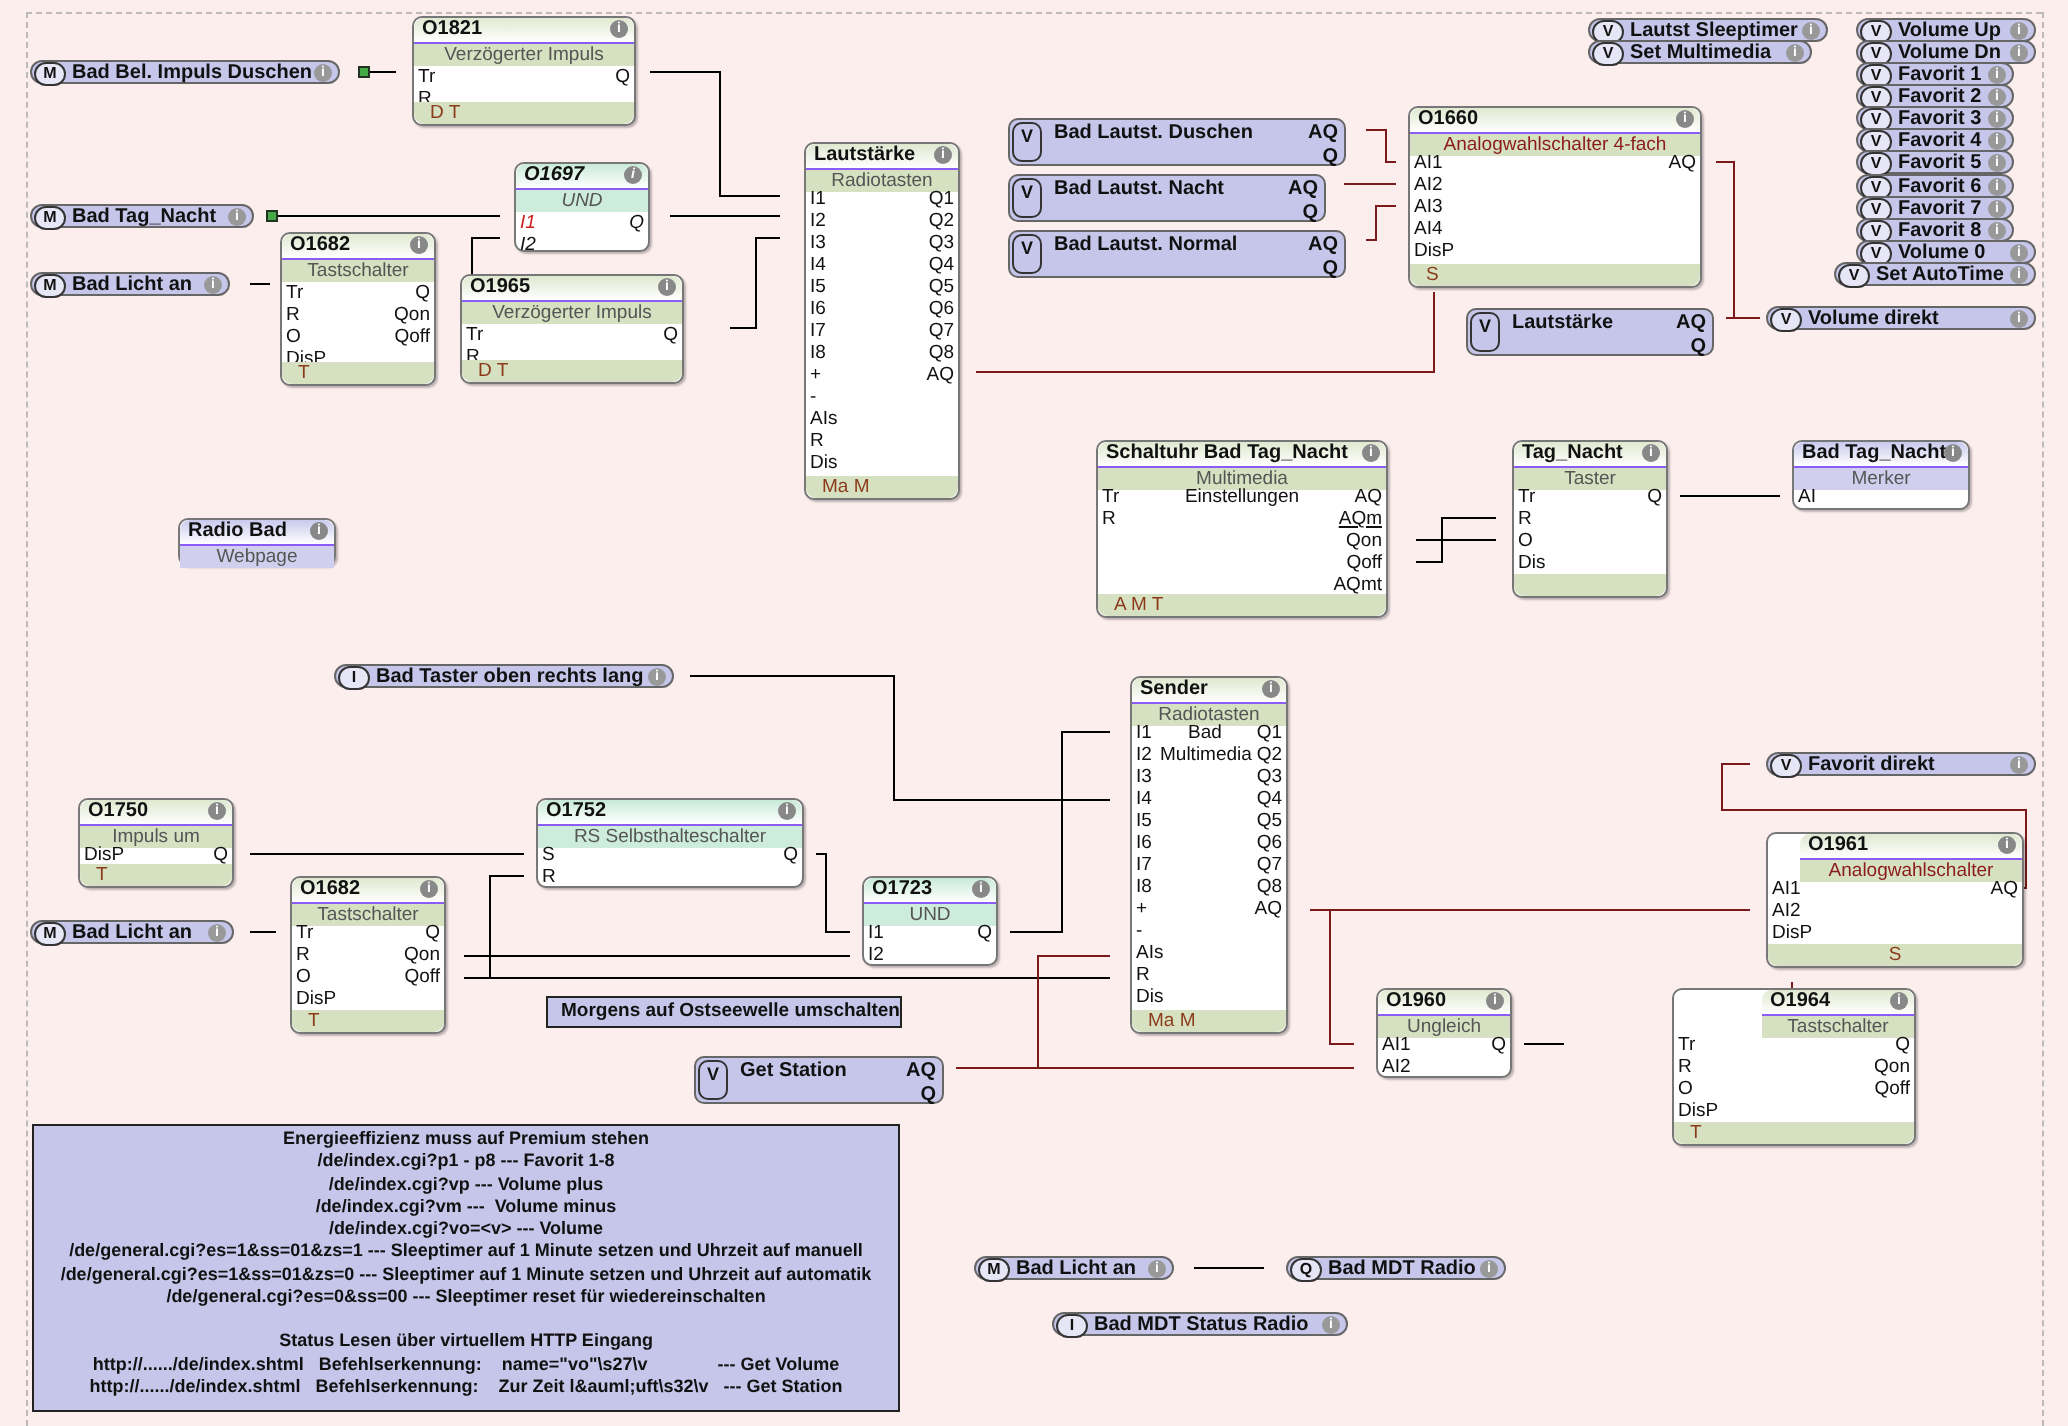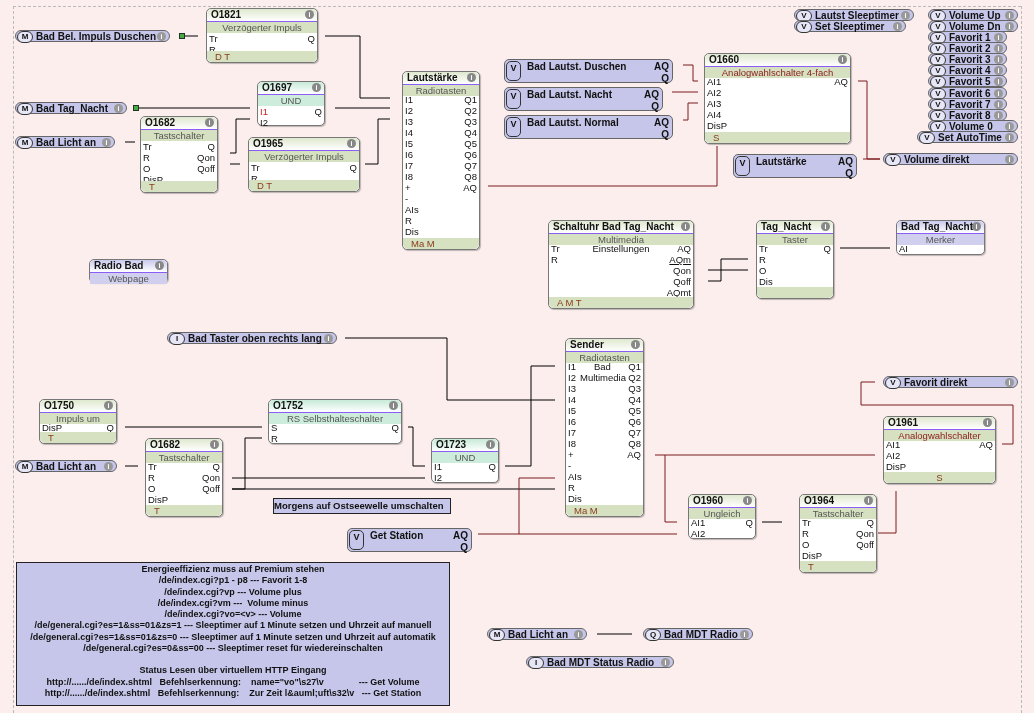--- a/index.html
+++ b/index.html
@@ -26,21 +26,21 @@
   .pin.red{color:#c22;}
   .ref{position:absolute;height:12px;line-height:12px;border:1px solid #666;border-radius:6px;background:#c6c6ea;font-weight:bold;font-size:10px;padding-left:20px;box-sizing:border-box;}
   .ref .tag{position:absolute;left:1px;top:0;width:14px;height:10px;border:1px solid #333;border-radius:6px;background:#e6e6f6;font-size:8px;line-height:10px;text-align:center;}
   .ref .info{position:absolute;right:3px;top:1px;width:9px;height:9px;border-radius:50%;background:#999;color:#fff;font-size:7px;line-height:9px;text-align:center;}
   .vblk{position:absolute;border:1px solid #666;border-radius:5px;background:#c6c6ea;font-weight:bold;font-size:10px;}
   .vblk .tag{position:absolute;left:1px;top:1px;width:13px;bottom:1px;border:1px solid #333;border-radius:5px;font-size:9px;text-align:center;line-height:12px;}
   .vblk .lbl{position:absolute;left:22px;top:1px;}
   .vblk .aq{position:absolute;right:3px;top:1px;}
   .vblk .q{position:absolute;right:3px;top:13px;}
   .po{position:absolute;width:6px;height:6px;background:#4a4;border:1px solid #232;box-sizing:border-box;}
-  .note{position:absolute;background:#c6c6ea;border:1px solid #222;font-weight:bold;font-size:9.5px;text-align:left;}
+  .note{position:absolute;background:#c6c6ea;border:1px solid #222;font-weight:bold;font-size:9.5px;text-align:right;}
   .textbox{position:absolute;left:16px;top:562px;width:434px;height:144px;background:#c6c6ea;border:1px solid #222;font-weight:bold;font-size:9px;text-align:center;line-height:11.3px;padding-top:1px;box-sizing:border-box;}
   .textbox div{white-space:pre;}
 </style>
 </head>
 <body>
 
 <div id="canvas">
   <div class="border-v"></div>
   <div class="border-h"></div>
   <div class="border-r"></div>
@@ -137,21 +137,21 @@
   <div class="blk" style="left:206px;top:8px;width:110px;height:53px;">
     <div class="id">O1821</div>
     <span class="info">i</span>
     <div class="type">Verzögerter Impuls</div>
     <div class="pin l" style="top:24px;">Tr</div>
     <div class="pin l" style="top:35px;">R</div>
     <div class="pin r" style="top:24px;">Q</div>
     <div class="foot">D   T</div>
   </div>
 
-  <div class="blk und" style="left:257px;top:81px;width:66px;height:43px;">
+  <div class="blk und" style="left:257px;top:81px;width:66px;height:43px;font-style:italic;">
     <div class="id">O1697</div>
     <span class="info">i</span>
     <div class="type">UND</div>
     <div class="pin l red" style="top:24px;">I1</div>
     <div class="pin l" style="top:35px;">I2</div>
     <div class="pin r" style="top:24px;">Q</div>
   </div>
 
   <div class="blk" style="left:140px;top:116px;width:76px;height:75px;">
     <div class="id">O1682</div>
@@ -160,21 +160,21 @@
     <div class="pin l" style="top:24px;">Tr</div>
     <div class="pin l" style="top:35px;">R</div>
     <div class="pin l" style="top:46px;">O</div>
     <div class="pin l" style="top:57px;">DisP</div>
     <div class="pin r" style="top:24px;">Q</div>
     <div class="pin r" style="top:35px;">Qon</div>
     <div class="pin r" style="top:46px;">Qoff</div>
     <div class="foot">T</div>
   </div>
 
-  <div class="blk" style="left:248px;top:137px;width:110px;height:53px;">
+  <div class="blk" style="left:230px;top:137px;width:110px;height:53px;">
     <div class="id">O1965</div>
     <span class="info">i</span>
     <div class="type">Verzögerter Impuls</div>
     <div class="pin l" style="top:24px;">Tr</div>
     <div class="pin l" style="top:35px;">R</div>
     <div class="pin r" style="top:24px;">Q</div>
     <div class="foot">D   T</div>
   </div>
 
   <div class="blk" style="left:402px;top:71px;width:76px;height:177px;">
@@ -245,21 +245,21 @@
     <span class="q">Q</span>
   </div>
 
   <div class="ref" style="left:794px;top:9px;width:120px;">
     <span class="tag">V</span>
     <span>Lautst Sleeptimer</span>
     <span class="info">i</span>
   </div>
   <div class="ref" style="left:794px;top:20px;width:112px;">
     <span class="tag">V</span>
-    <span>Set Sleeptimer</span>
+    <span>Set Multimedia</span>
     <span class="info">i</span>
   </div>
   <div class="ref" style="left:928px;top:9px;width:90px;">
     <span class="tag">V</span>
     <span>Volume Up</span>
     <span class="info">i</span>
   </div>
   <div class="ref" style="left:928px;top:20px;width:90px;">
     <span class="tag">V</span>
     <span>Volume Dn</span>
@@ -456,41 +456,41 @@
 
   <div class="blk" style="left:688px;top:494px;width:66px;height:43px;">
     <div class="id">O1960</div>
     <span class="info">i</span>
     <div class="type">Ungleich</div>
     <div class="pin l" style="top:22px;">AI1</div>
     <div class="pin l" style="top:33px;">AI2</div>
     <div class="pin r" style="top:22px;">Q</div>
   </div>
 
-  <div class="blk" style="left:799px;top:494px;width:76px;height:77px;">
+  <div class="blk" style="left:836px;top:494px;width:76px;height:77px;padding-left:44px;">
     <div class="id">O1964</div>
     <span class="info">i</span>
     <div class="type">Tastschalter</div>
     <div class="pin l" style="top:22px;">Tr</div>
     <div class="pin l" style="top:33px;">R</div>
     <div class="pin l" style="top:44px;">O</div>
     <div class="pin l" style="top:55px;">DisP</div>
     <div class="pin r" style="top:22px;">Q</div>
     <div class="pin r" style="top:33px;">Qon</div>
     <div class="pin r" style="top:44px;">Qoff</div>
     <div class="foot">T</div>
   </div>
 
   <div class="ref" style="left:883px;top:376px;width:135px;">
     <span class="tag">V</span>
     <span>Favorit direkt</span>
     <span class="info">i</span>
   </div>
 
-  <div class="blk" style="left:883px;top:416px;width:111px;height:66px;">
+  <div class="blk" style="left:883px;top:416px;width:111px;height:66px;padding-left:16px;">
     <div class="id">O1961</div>
     <span class="info">i</span>
     <div class="type red">Analogwahlschalter</div>
     <div class="pin l" style="top:22px;">AI1</div>
     <div class="pin l" style="top:33px;">AI2</div>
     <div class="pin l" style="top:44px;">DisP</div>
     <div class="pin r" style="top:22px;">AQ</div>
     <div class="foot" style="text-align:center;padding-left:0;">S</div>
   </div>
 

